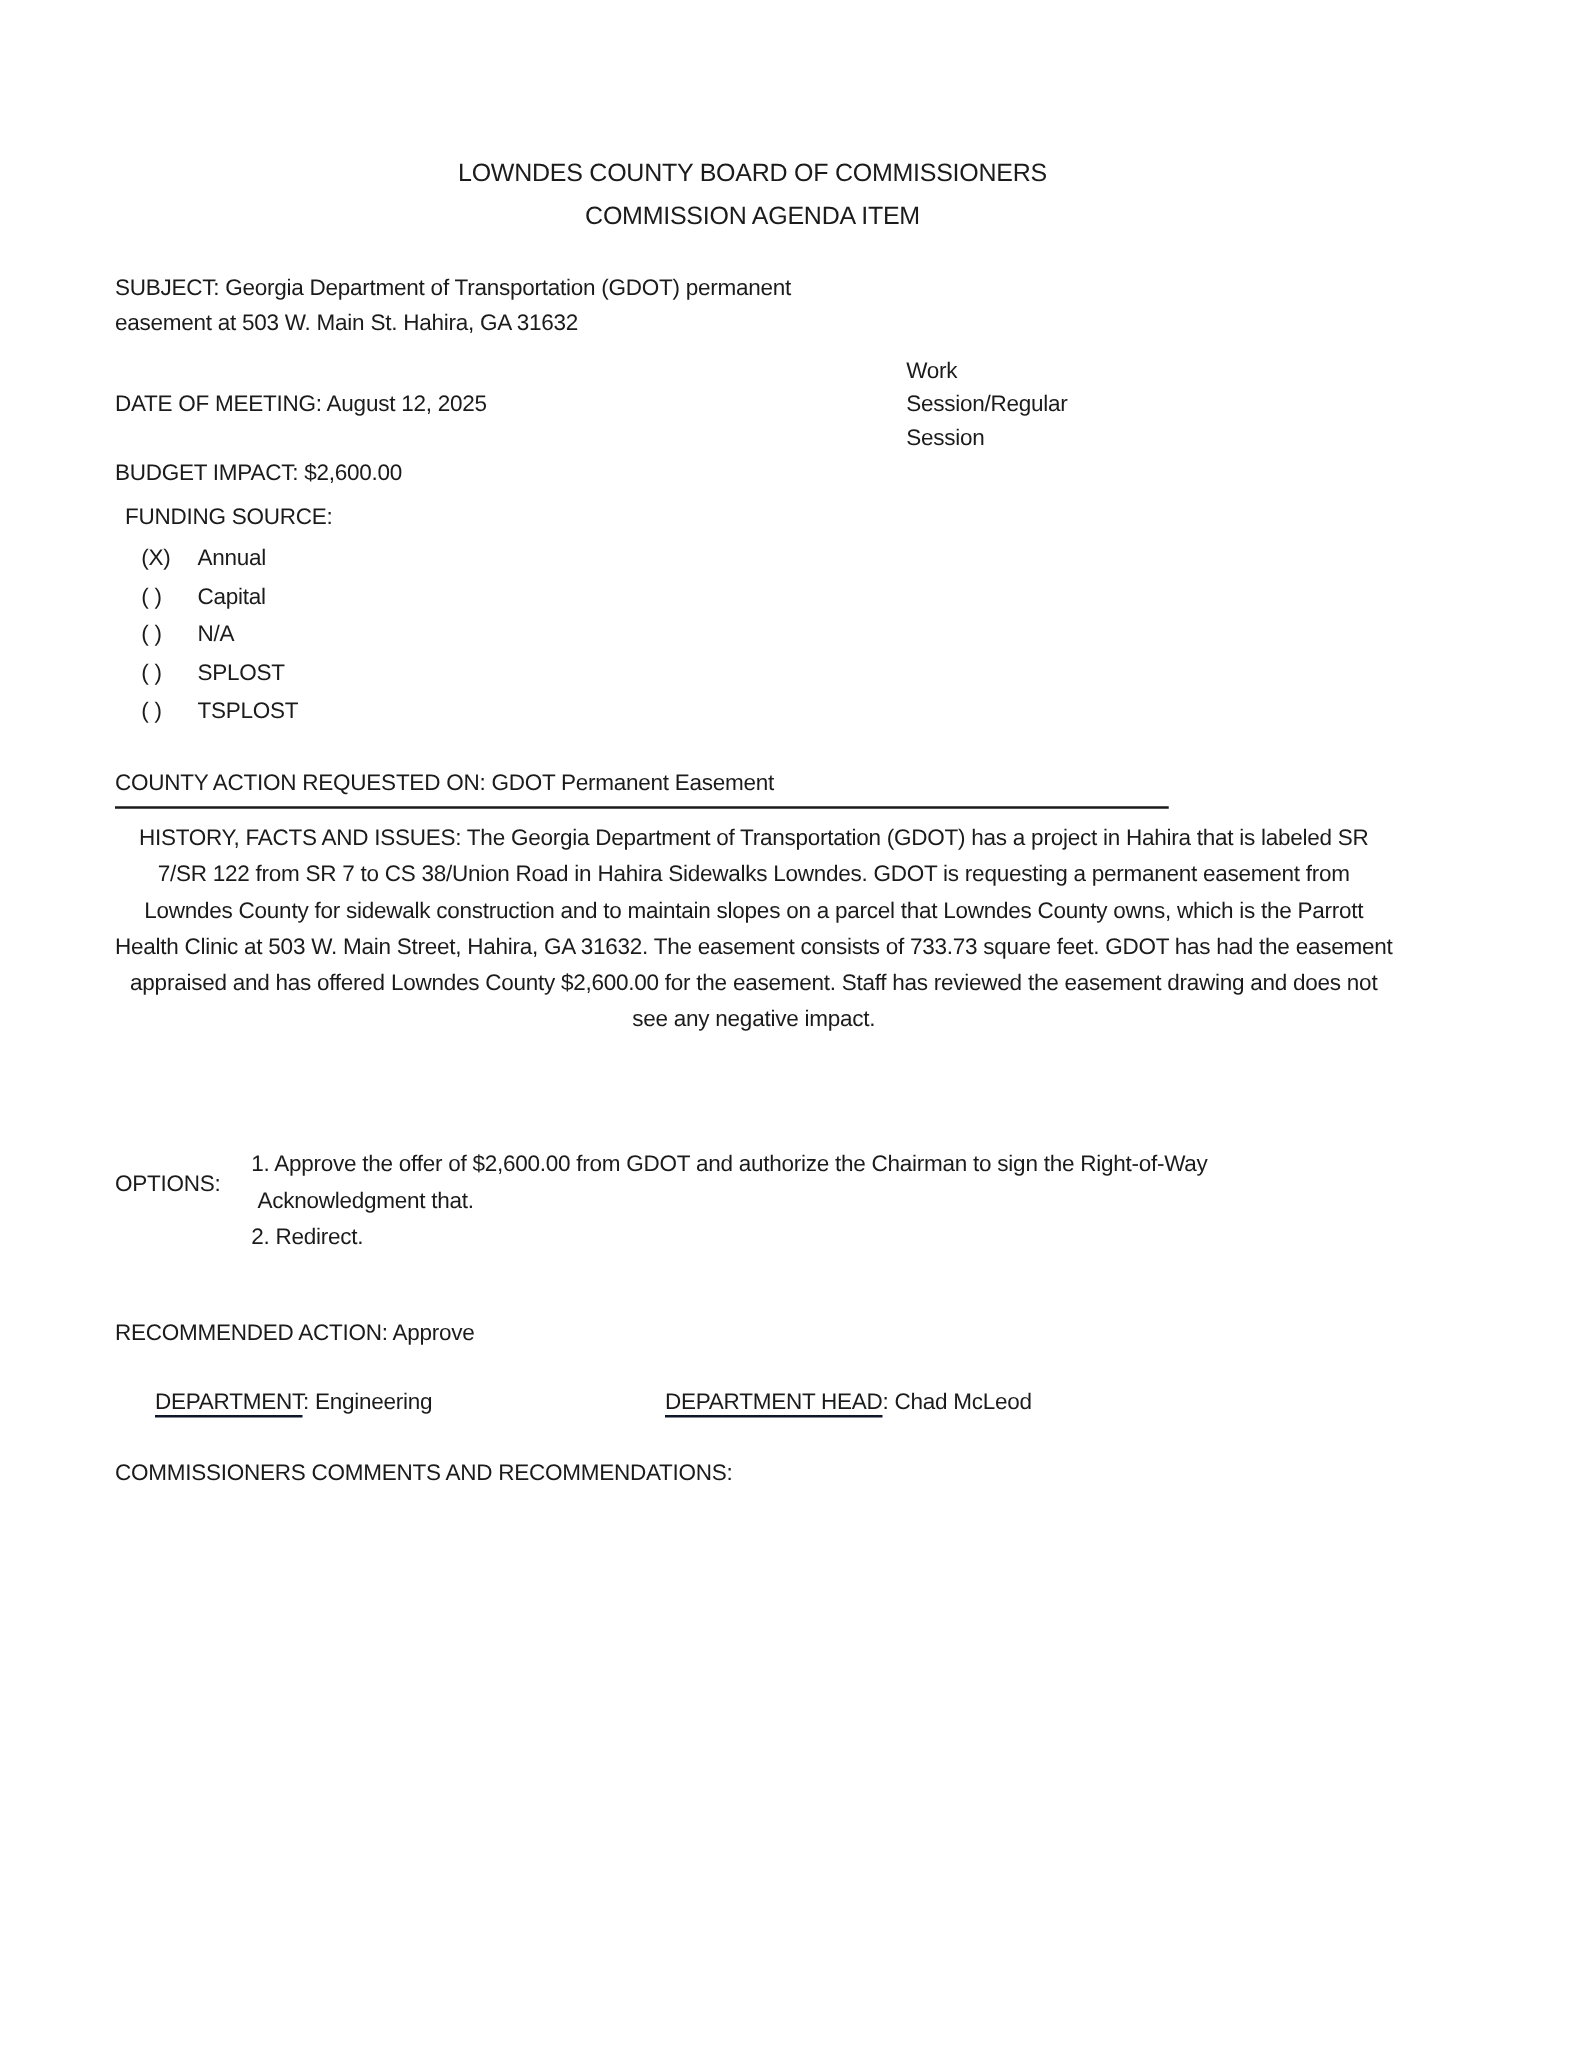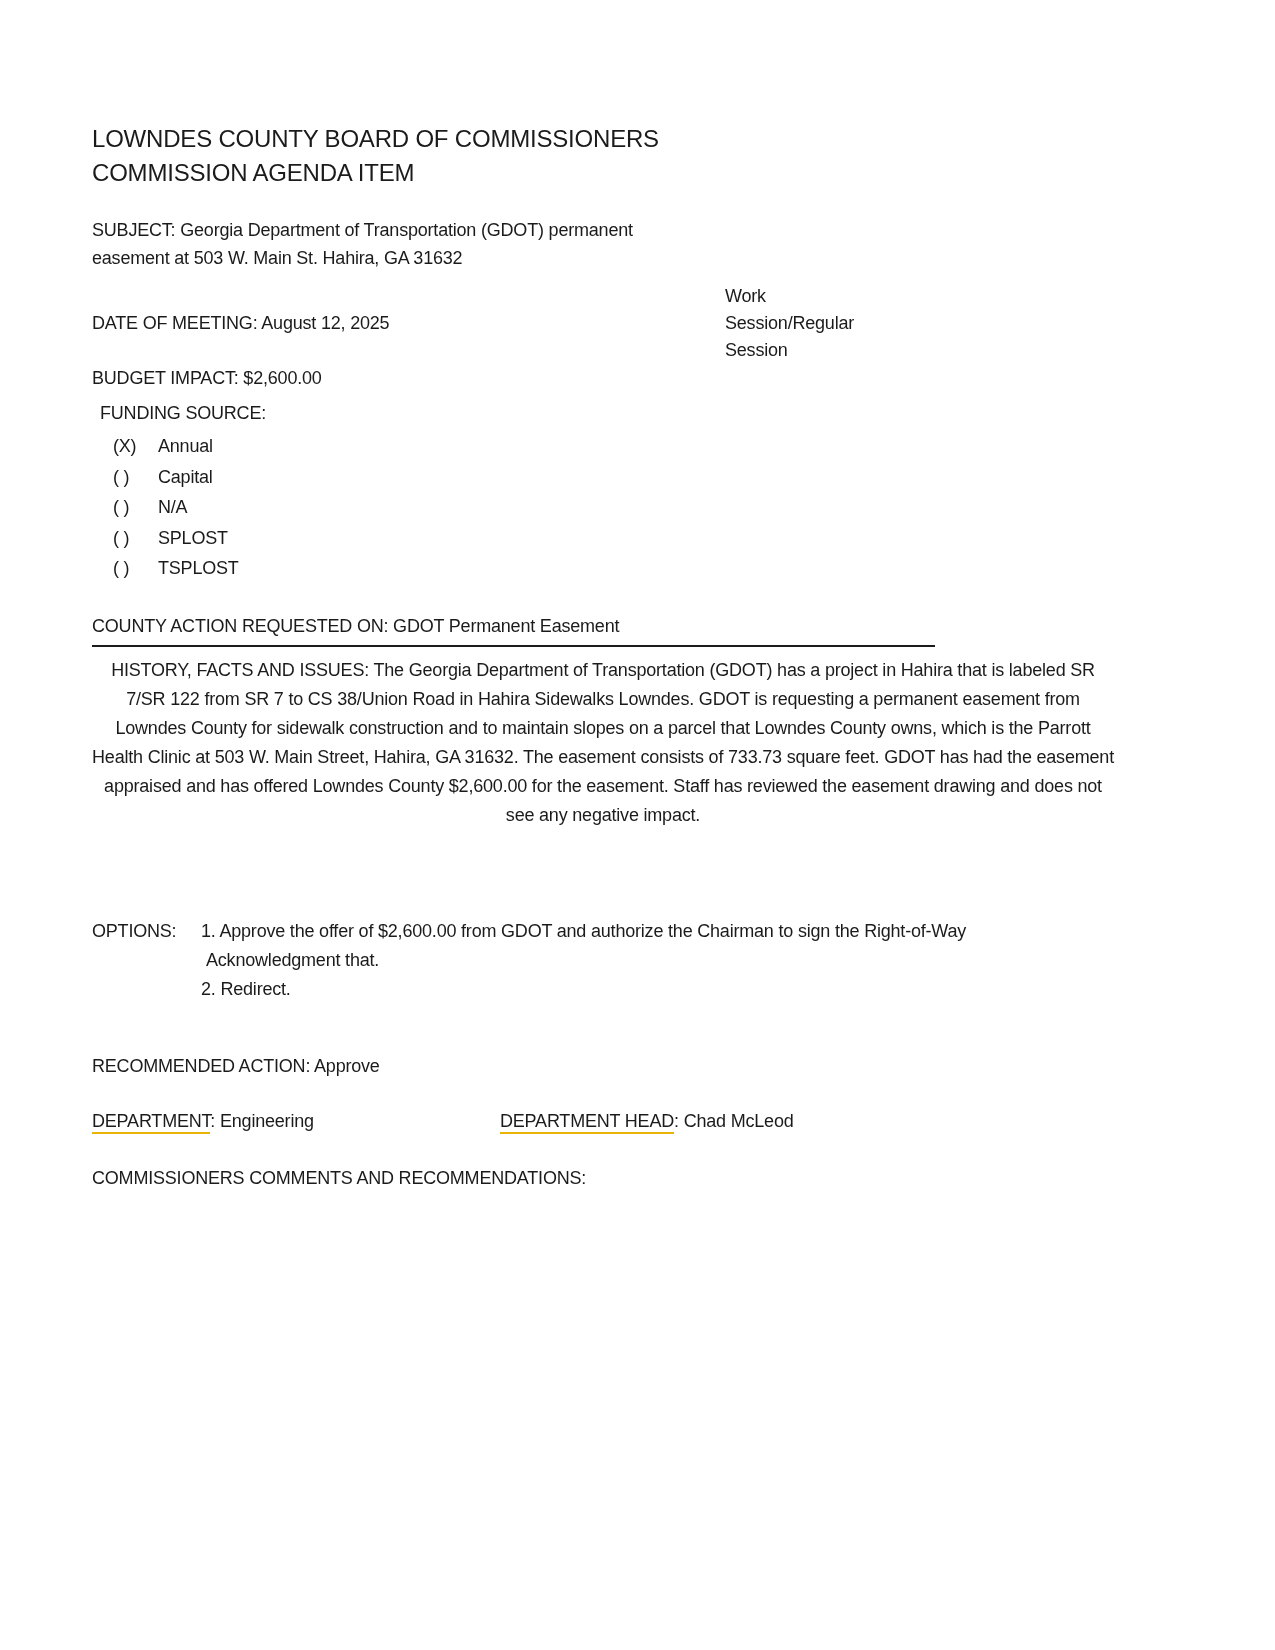--- a/index.html
+++ b/index.html
@@ -17,21 +17,22 @@
     font-size: 18px;
     letter-spacing: -0.2px;
     overflow: hidden;
   }
   .abs { position: absolute; }
 
   .doc-title {
     top: 122px;
     left: 92px;
     width: 1020px;
-    font-size: 24px;
+    text-align: center;
+    font-size: 20px;
     line-height: 34px;
   }
 
   .subject-block {
     top: 216px;
     left: 92px;
     line-height: 28px;
     width: 660px;
   }
 
@@ -73,39 +74,40 @@
     text-align: center;
   }
 
   .options-block {
     top: 917px;
     left: 92px;
     line-height: 29px;
     display: flex;
     align-items: flex-start;
   }
-  .options-label { width: 109px; flex: 0 0 109px; }
+  .options-label { width: 109px; flex: 0 0 109px; margin-top: 16px; }
   .opt-cont { padding-left: 5px; }
 
   .recommended-line { top: 1052px; left: 92px; line-height: 29px; }
 
   .department-row {
     top: 1107px;
     left: 92px;
     width: 1022px;
     line-height: 29px;
   }
   .dept-head-group {
     position: absolute;
     left: 408px;
     top: 0;
   }
   .u-label {
-    border-bottom: 2px solid #eab308;
+    border-bottom: 2px solid #0f172a;
     padding-bottom: 1px;
+    margin-left: 32px;
   }
 
   .admin-line { top: 1164px; left: 92px; line-height: 29px; }
 </style>
 </head>
 <body>
 
 <div class="page">
 
   <div class="abs doc-title">

